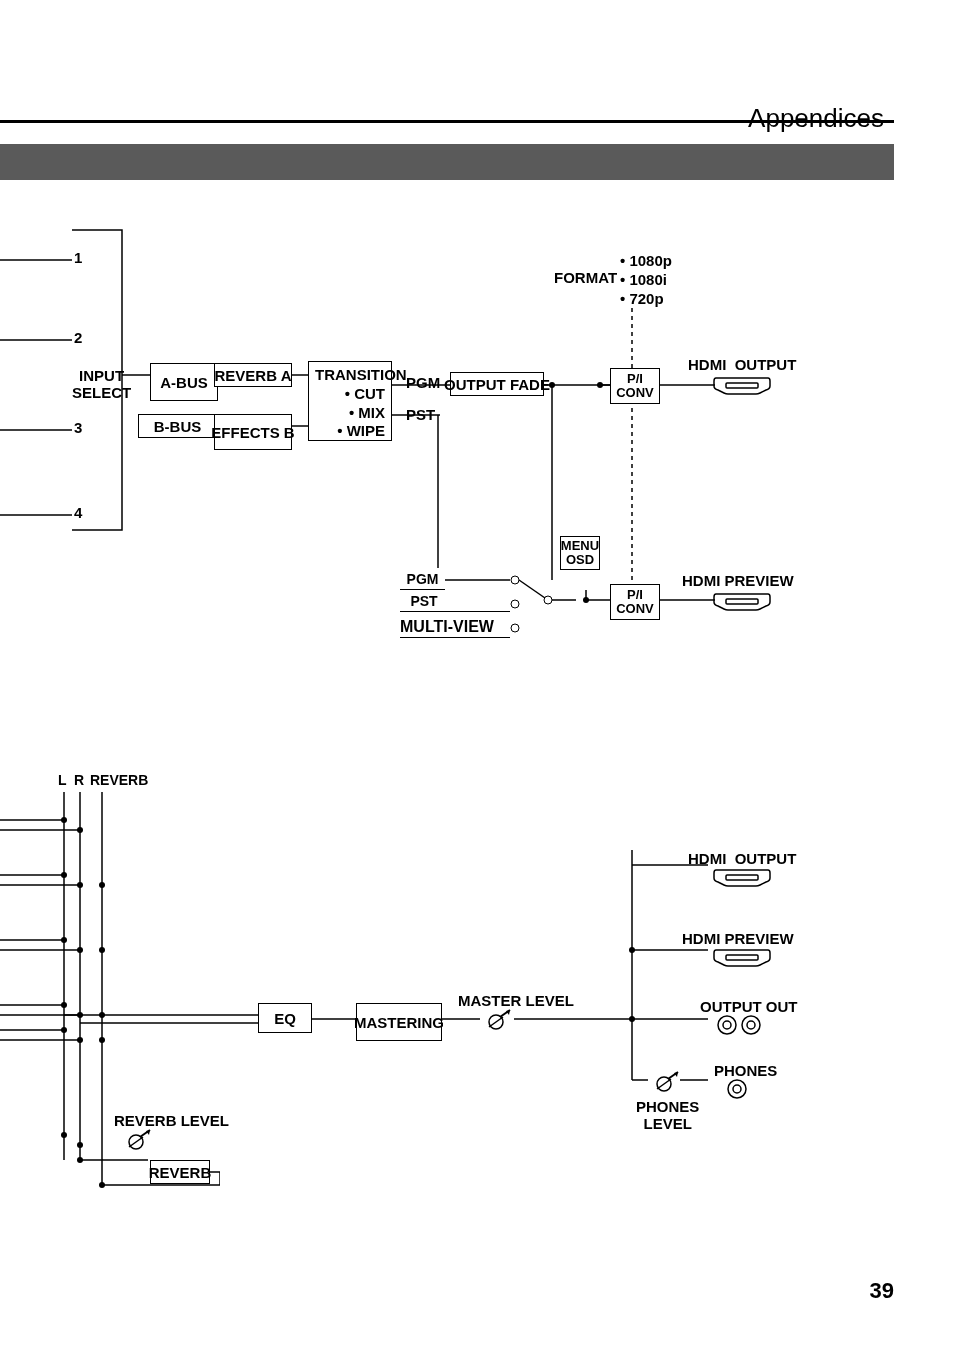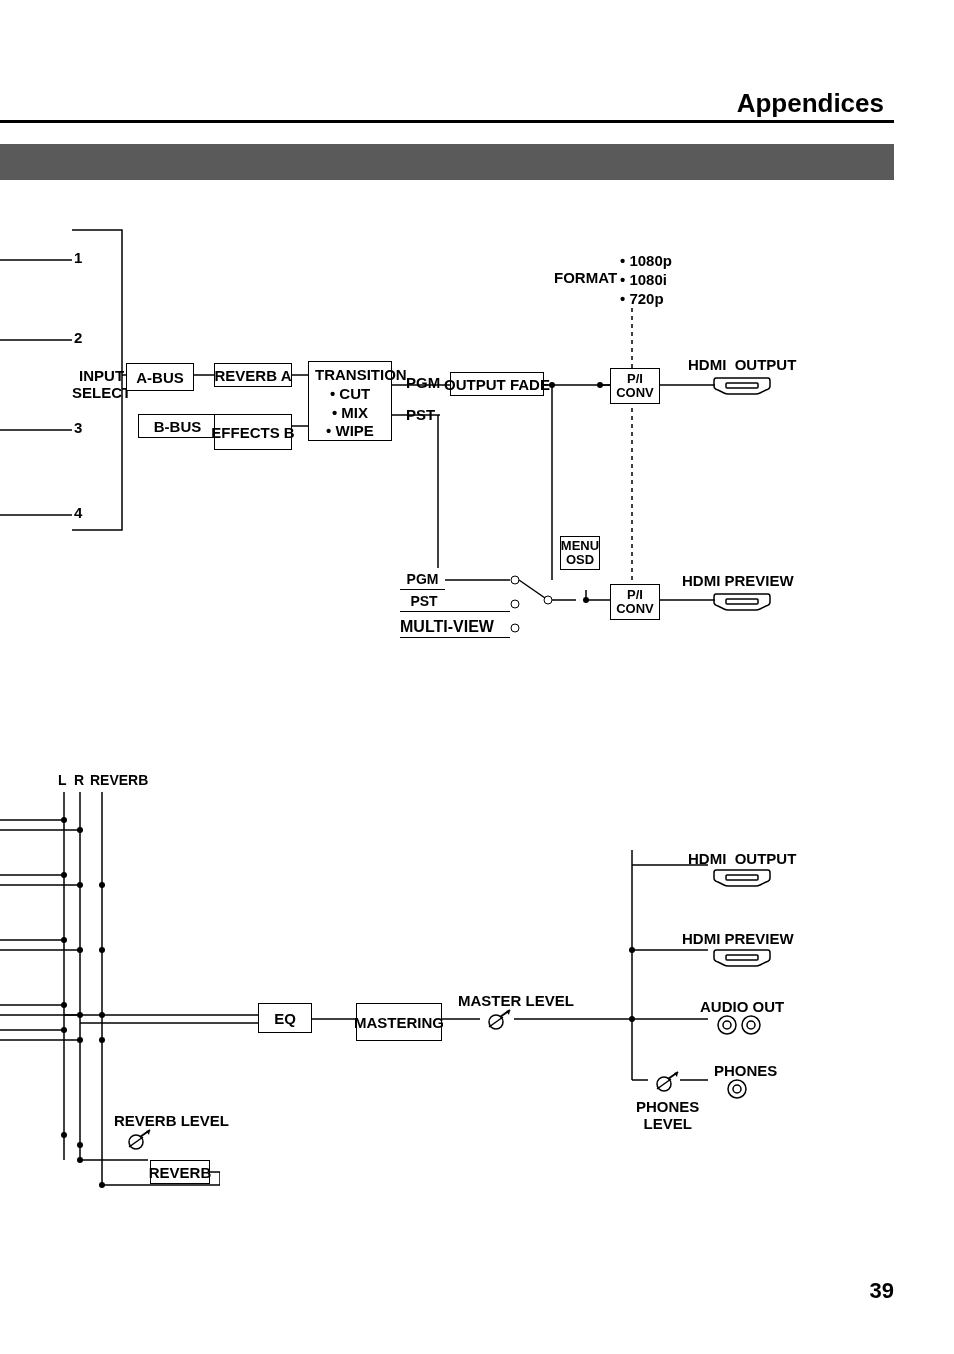--- a/index.html
+++ b/index.html
@@ -9,23 +9,23 @@
     height: 1354px;
     background: #fff;
     font-family: "Helvetica Neue", Arial, sans-serif;
     font-weight: 700;
     color: #000;
     position: relative;
   }
   .page-title {
     position: absolute;
     right: 70px;
-    top: 88px;
+    top: 103px;
     font-size: 26px;
-    font-weight: 700;
+    font-weight: 400;
     margin-left: 40px;
   }
   .hr-thick {
     position: absolute;
     left: 0; right: 60px;
     top: 120px;
     border-bottom: 3px solid #000;
   }
   .grey-bar {
     position: absolute;
@@ -141,27 +141,27 @@
 </svg>
 
 <div class="label" style="left:74px;top:249px">1</div>
 <div class="label" style="left:74px;top:329px">2</div>
 <div class="label" style="left:74px;top:419px">3</div>
 <div class="label" style="left:74px;top:504px">4</div>
 
 <div class="label" style="left:72px;top:367px;line-height:1.15">INPUT
 SELECT</div>
 
-<div class="box" style="left:126px;top:363px;width:68px;height:28px"><span>A-BUS</span></div>
+<div class="box" style="left:150px;top:363px;width:68px;height:38px"><span>A-BUS</span></div>
 <div class="box" style="left:138px;top:414px;width:79px;height:24px"><span>B-BUS</span></div>
 
 <div class="box" style="left:214px;top:363px;width:78px;height:24px"><span>REVERB A</span></div>
 <div class="box" style="left:214px;top:414px;width:78px;height:36px"><span>EFFECTS B</span></div>
 
-<div class="box" style="left:308px;top:361px;width:84px;height:80px;font-size:14px;line-height:1.25;text-align:left;align-items:flex-start;justify-content:flex-start;padding:4px 6px"><span style="text-align:center;width:100%"><span style="font-size:15px">TRANSITION
+<div class="box" style="left:308px;top:361px;width:84px;height:80px;font-size:14px;line-height:1.25;text-align:left;align-items:flex-start;justify-content:flex-start;padding:4px 6px"><span style="text-align:right;width:100%"><span style="font-size:15px">TRANSITION
 • CUT
 • MIX
 • WIPE</span></span></div>
 
 <div class="label" style="left:406px;top:374px">PGM</div>
 <div class="label" style="left:406px;top:406px">PST</div>
 
 <div class="box" style="left:450px;top:372px;width:94px;height:24px"><span>OUTPUT FADE</span></div>
 
 <div class="label" style="left:554px;top:269px">FORMAT</div>
@@ -293,21 +293,21 @@
   <path class="hdmi-port" d="M 4 4 Q 2 4 2 7 L 2 12 Q 2 15 6 16 L 12 19 Q 14 20 16 20 L 44 20 Q 46 20 48 19 L 54 16 Q 58 15 58 12 L 58 7 Q 58 4 56 4 Z"></path>
   <rect x="14" y="9" width="32" height="5" rx="1" class="hdmi-port"></rect>
 </svg>
 
 <div class="label" style="left:682px;top:930px">HDMI PREVIEW</div>
 <svg style="left:712px;top:946px" width="60" height="24">
   <path class="hdmi-port" d="M 4 4 Q 2 4 2 7 L 2 12 Q 2 15 6 16 L 12 19 Q 14 20 16 20 L 44 20 Q 46 20 48 19 L 54 16 Q 58 15 58 12 L 58 7 Q 58 4 56 4 Z"></path>
   <rect x="14" y="9" width="32" height="5" rx="1" class="hdmi-port"></rect>
 </svg>
 
-<div class="label" style="left:700px;top:998px">AUDIO OUT</div>
+<div class="label" style="left:700px;top:998px">OUTPUT OUT</div>
 <svg style="left:716px;top:1014px" width="50" height="22">
   <circle cx="11" cy="11" r="9" class="jack"></circle>
     <circle cx="11" cy="11" r="4" class="jack"></circle>
   <circle cx="35" cy="11" r="9" class="jack"></circle>
     <circle cx="35" cy="11" r="4" class="jack"></circle>
 </svg>
 
 <div class="label" style="left:714px;top:1062px">PHONES</div>
 <svg style="left:726px;top:1078px" width="22" height="22">
   <circle cx="11" cy="11" r="9" class="jack"></circle>

